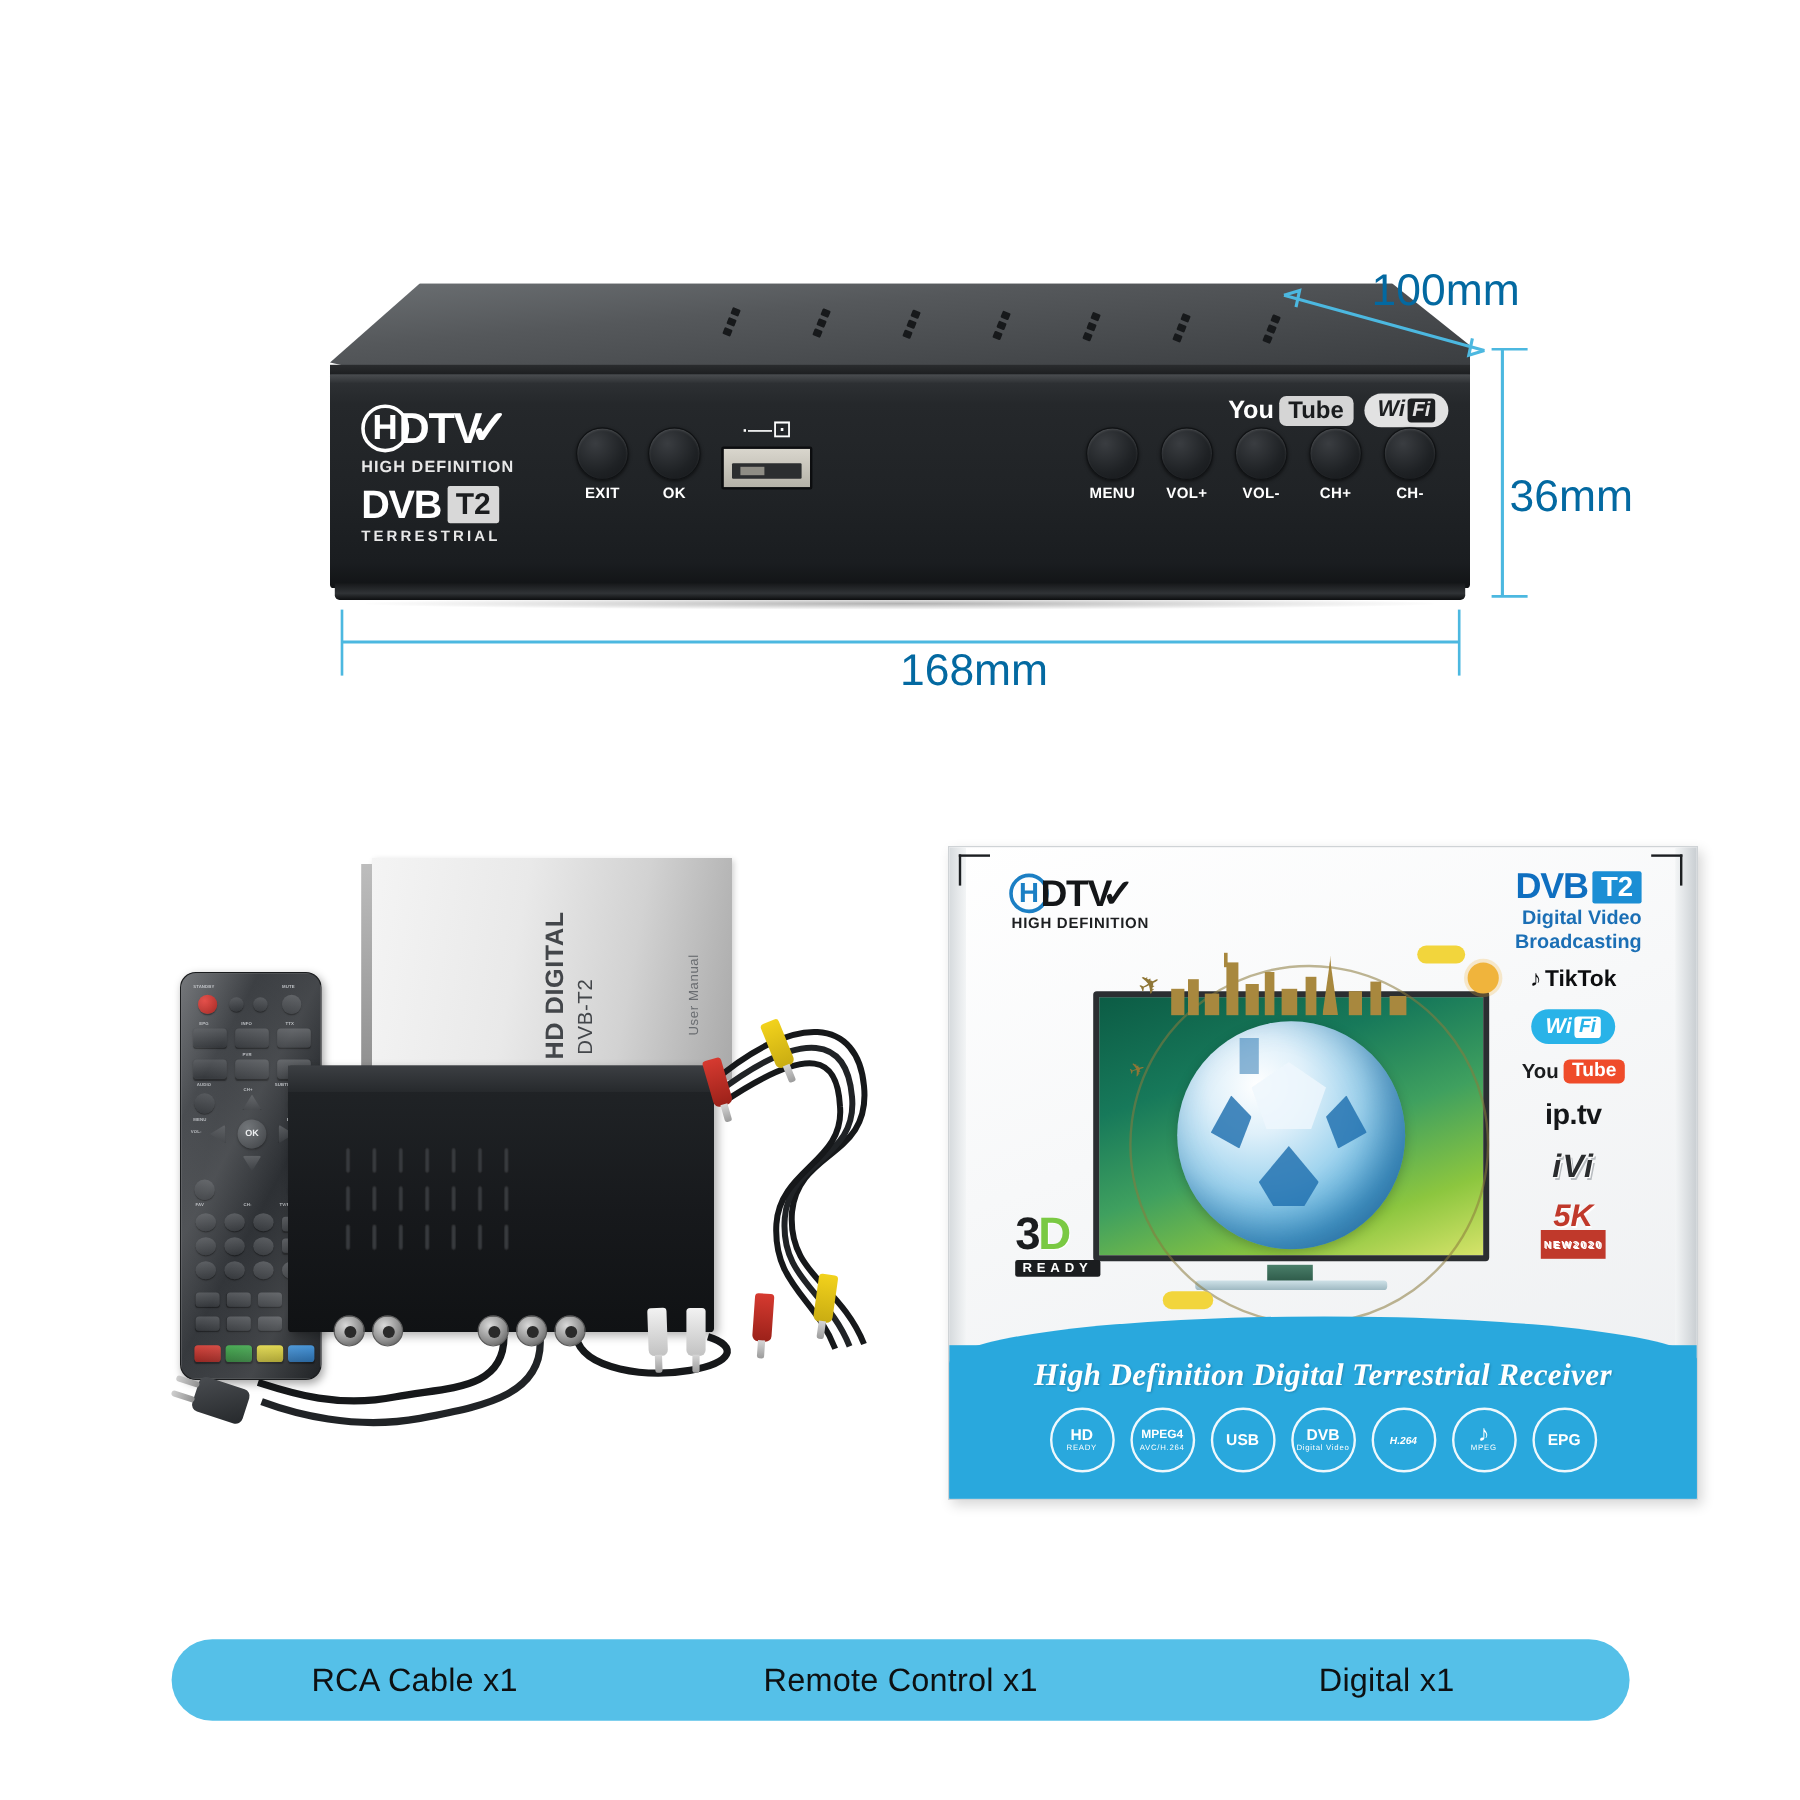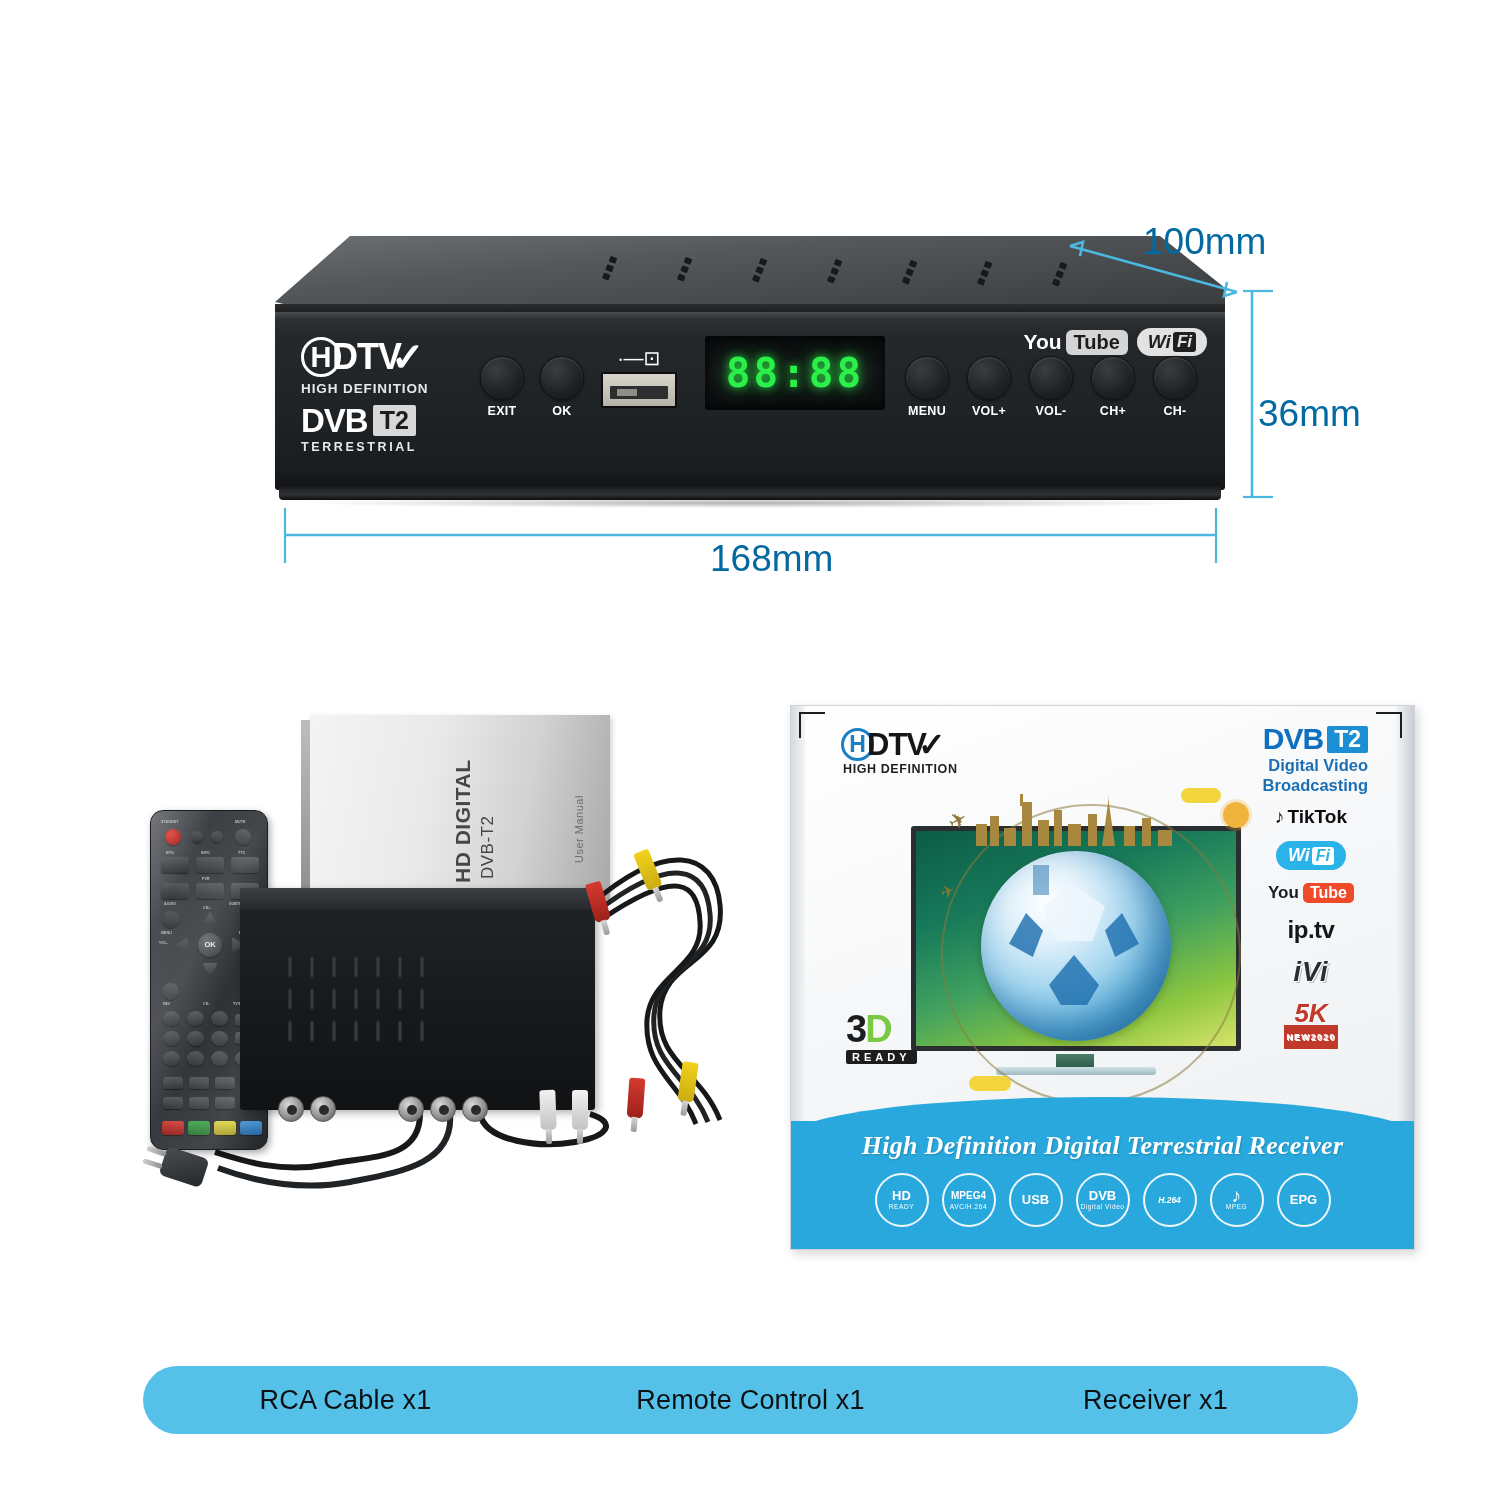--- a/index.html
+++ b/index.html
@@ -145,21 +145,21 @@
   .wifi-wi { color:#1d1f21; font-weight:bold; font-size:19px; font-style:italic; }
   .wifi-fi {
     background:#1d1f21; color:#e2e2e2; font-weight:bold; font-size:17px;
     padding:0 4px; border-radius:3px; font-style:italic;
   }
 
   
   .dim-label { position:absolute; color:#0369a1; font-size:37px; font-weight:500; }
   .dim-100 { left:1143px; top:221px; }
   .dim-36  { left:1258px; top:393px; }
-  .dim-168 { left:700px;  top:538px; }
+  .dim-168 { left:740px;  top:538px; }
 
   
   #accessories-section { position:absolute; left:120px; top:690px; width:660px; height:580px; }
 
   .manual-book {
     position:absolute; left:190px; top:25px; width:300px; height:185px;
     background: linear-gradient(100deg,#f4f4f4 0%, #e9e9e9 40%, #d2d2d2 70%, #a9a9a9 100%);
     box-shadow: 2px 2px 5px rgba(0,0,0,.18);
   }
   .manual-book::before {
@@ -441,23 +441,20 @@
       <div class="fp-btn" style="left:265px; top:44px;">
         <div class="knob"></div>
         <div class="blabel">OK</div>
       </div>
 
       <div class="usb-wrap">
         <div class="usb-glyph">∙—⊡</div>
         <div class="usb-port"></div>
       </div>
 
-      <div class="led-panel">
-        <div class="led-text">88:88</div>
-      </div>
 
       <div class="badge-row">
         <div class="yt-badge">
           <span class="yt-you">You</span>
           <span class="yt-tube">Tube</span>
         </div>
         <div class="wifi-badge">
           <span class="wifi-wi">Wi</span>
           <span class="wifi-fi">Fi</span>
         </div>
@@ -785,14 +782,14 @@
         <b>EPG</b>
           <s></s>
       </div>
     </div>
   </div>
 </div>
 
 <div id="accessory-bar">
   <div class="acc-item">RCA Cable x1</div>
   <div class="acc-item">Remote Control x1</div>
-  <div class="acc-item">Receiver x1</div>
+  <div class="acc-item">Digital x1</div>
 </div>
 
 </body></html>

